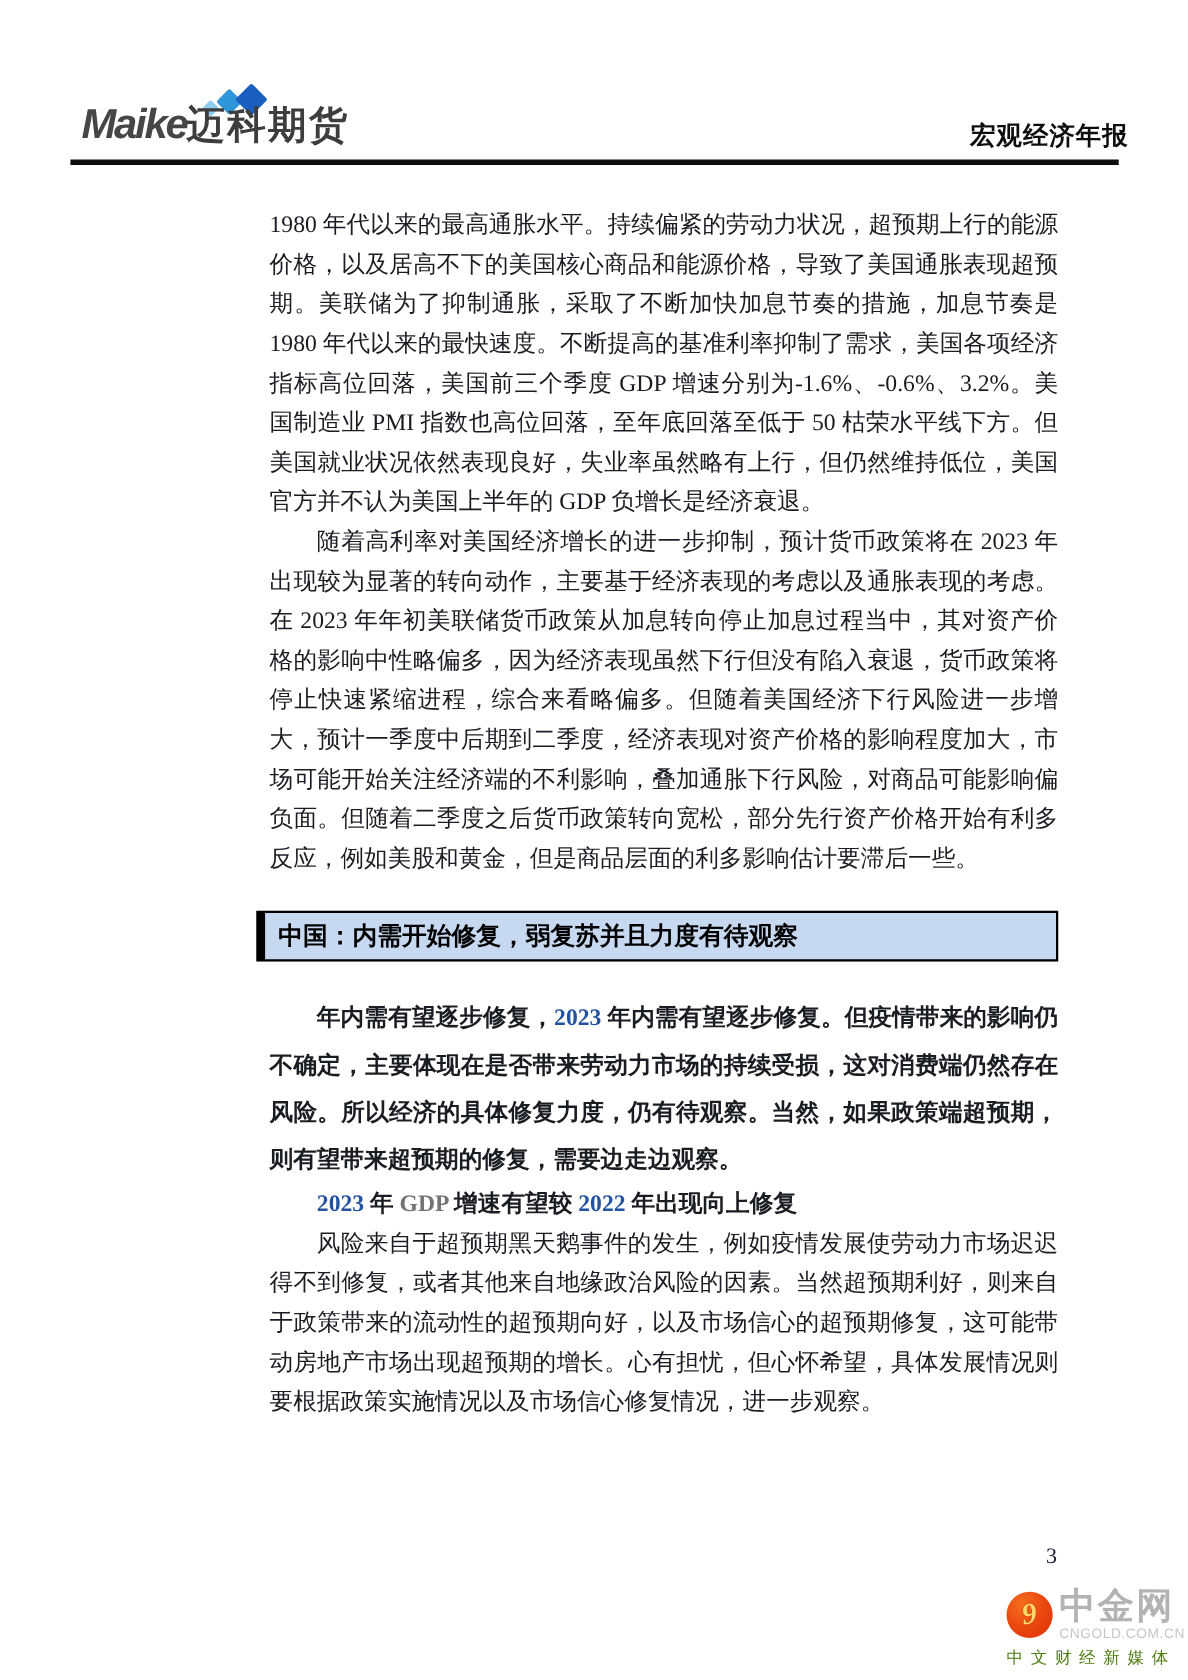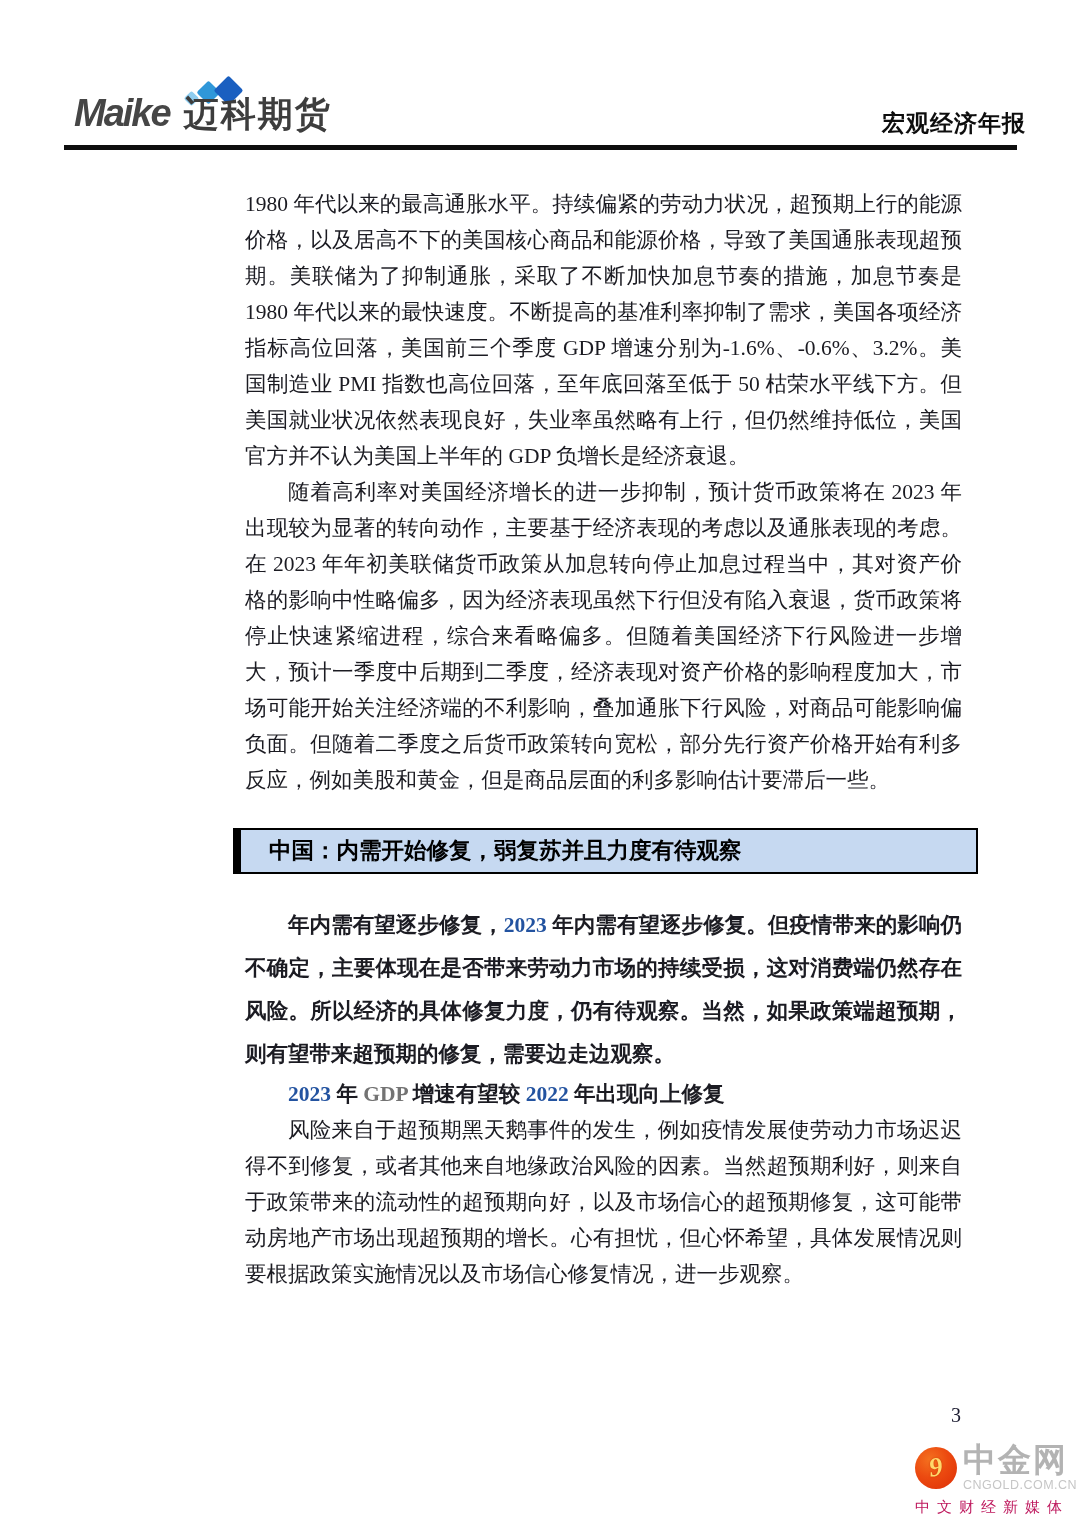--- a/index.html
+++ b/index.html
@@ -10,53 +10,53 @@
   .logo{position:absolute;left:74px;top:76px;height:64px;}
   .logo-diamonds{position:absolute;left:112px;top:2px;width:90px;height:30px;}
   .diamond{position:absolute;transform:rotate(45deg);border-radius:2px;}
   .d1{width:11px;height:11px;left:0;top:15px;background:#8ecdf0;}
   .d2{width:17px;height:17px;left:14px;top:6px;background:#2f97d9;}
   .d3{width:21px;height:21px;left:32px;top:2px;background:#1a5fc0;}
   .logo-row{position:absolute;left:0;top:18px;display:flex;align-items:baseline;white-space:nowrap;}
   .logo-latin{font-family:"Liberation Sans","DejaVu Sans",sans-serif;font-style:italic;
               font-weight:900;font-size:38px;letter-spacing:-2px;color:#464646;line-height:1;}
   .logo-cn{font-family:"Liberation Sans","DejaVu Sans",sans-serif;font-weight:bold;
-           font-size:35px;color:#3d3d3d;margin-left:14px;letter-spacing:2px;line-height:1;}
+           font-size:35px;color:#3d3d3d;letter-spacing:2px;line-height:1;}
   .report-type{position:absolute;right:54px;top:108px;font-family:"Liberation Sans","DejaVu Sans",sans-serif;
                font-weight:bold;font-size:23px;color:#0d0d0d;letter-spacing:1px;}
   .header-rule{position:absolute;left:64px;top:145px;width:953px;height:5px;background:#0e0e0e;}
 
   
   .content{position:absolute;left:245px;top:186px;width:717px;
            font-size:21.5px;line-height:36px;text-align:justify;}
   .content p{margin:0;}
   .indent{text-indent:2em;}
   .banner{margin:30px 0 30px -12px;width:calc(100% - 10px);background:#c6d9f1;
-          border:2px solid #000;border-left:8px solid #000;padding:6px 0 6px 28px;
+          border:2px solid #000;border-left:8px solid #000;padding:6px 0 6px 12px;
           font-family:"Liberation Sans","DejaVu Sans",sans-serif;font-weight:bold;
           font-size:22.5px;line-height:30px;color:#000;text-align:left;}
   .bold-para{font-weight:bold;line-height:43px;}
   .subtitle{font-weight:bold;margin-top:12px;}
   .p3{margin-top:3px;}
 
   
   .page-num{position:absolute;left:951px;top:1404px;font-size:20px;color:#1b1b30;}
   .watermark{position:absolute;right:13px;bottom:10px;width:152px;
              font-family:"Liberation Sans","DejaVu Sans",sans-serif;}
   .wm-row{display:flex;align-items:center;}
   .wm-circle{width:42px;height:42px;border-radius:50%;flex:0 0 42px;
              background:radial-gradient(circle at 35% 30%,#f4711f 0%,#ec4a10 45%,#dd2e07 100%);
              display:flex;align-items:center;justify-content:center;}
   .wm-glyph{font-family:"Liberation Serif",serif;font-weight:bold;font-style:italic;
             font-size:27px;line-height:1;color:#ffd86b;
             text-shadow:0 0 2px #c93a00;transform:rotate(-8deg);}
   .wm-col{margin-left:6px;}
   .wm-brand{font-size:33px;font-weight:bold;color:#b3b3b3;letter-spacing:2px;line-height:1;}
   .wm-domain{font-size:12.5px;color:#c6c6c6;letter-spacing:0.5px;margin-top:2px;}
-  .wm-tagline{font-size:15px;color:#be185d;letter-spacing:7px;margin-top:6px;white-space:nowrap;}
+  .wm-tagline{font-size:15px;color:#4d7c0f;letter-spacing:7px;margin-top:6px;white-space:nowrap;}
 </style>
 </head>
 <body>
 
 <div class="page">
 
   <div class="logo">
     <div class="logo-diamonds">
       <span class="diamond d1"></span>
       <span class="diamond d2"></span>

